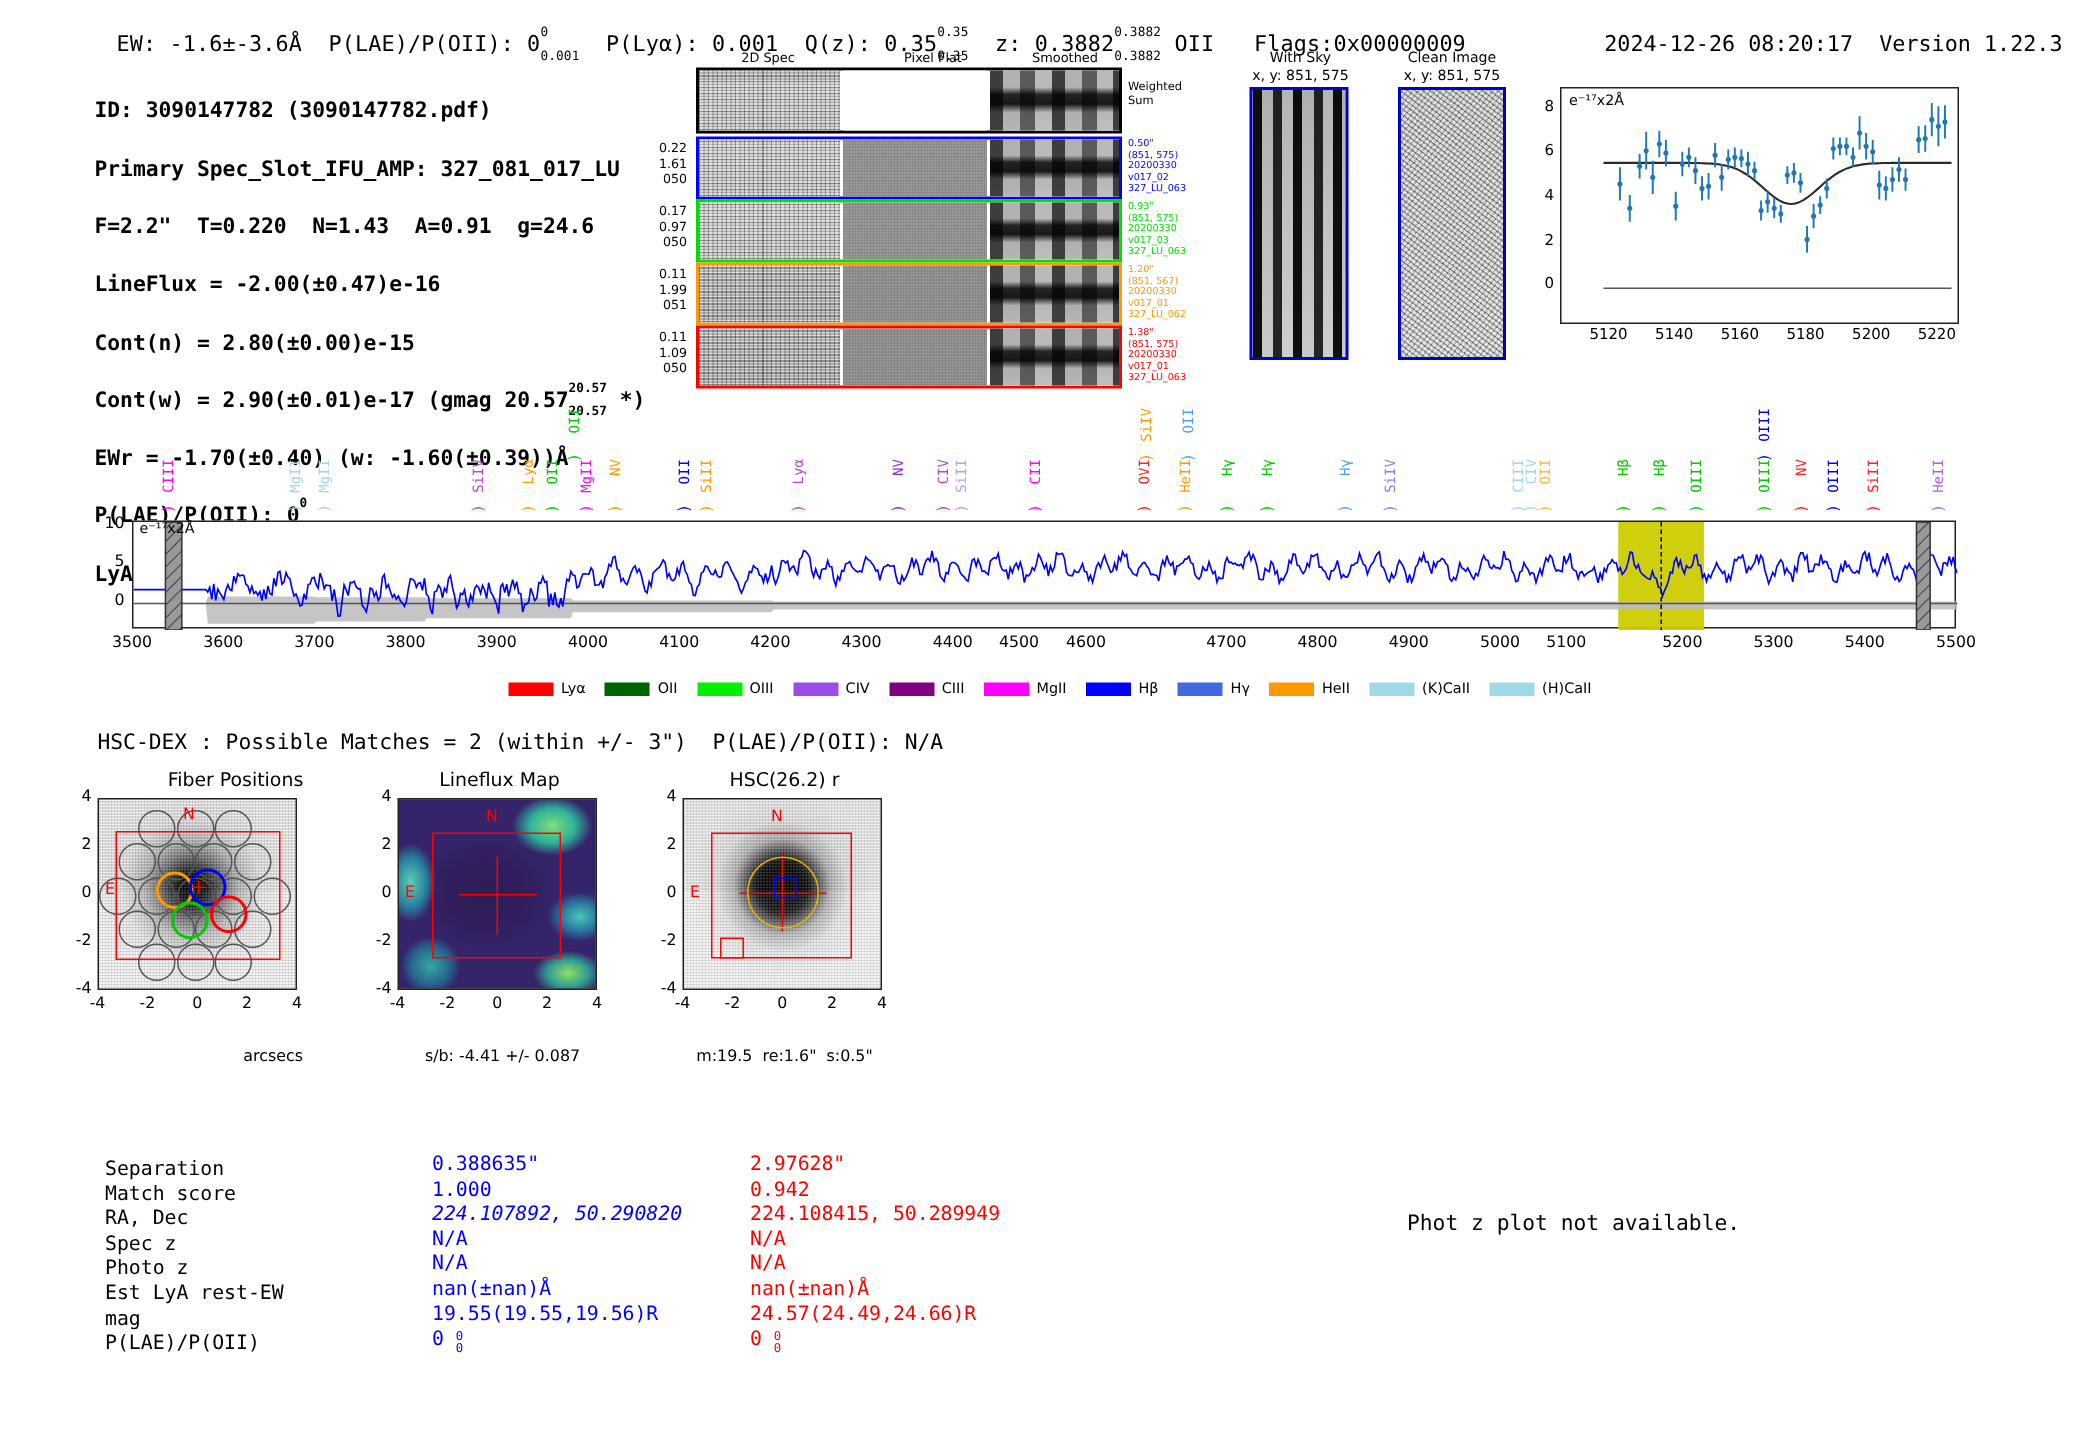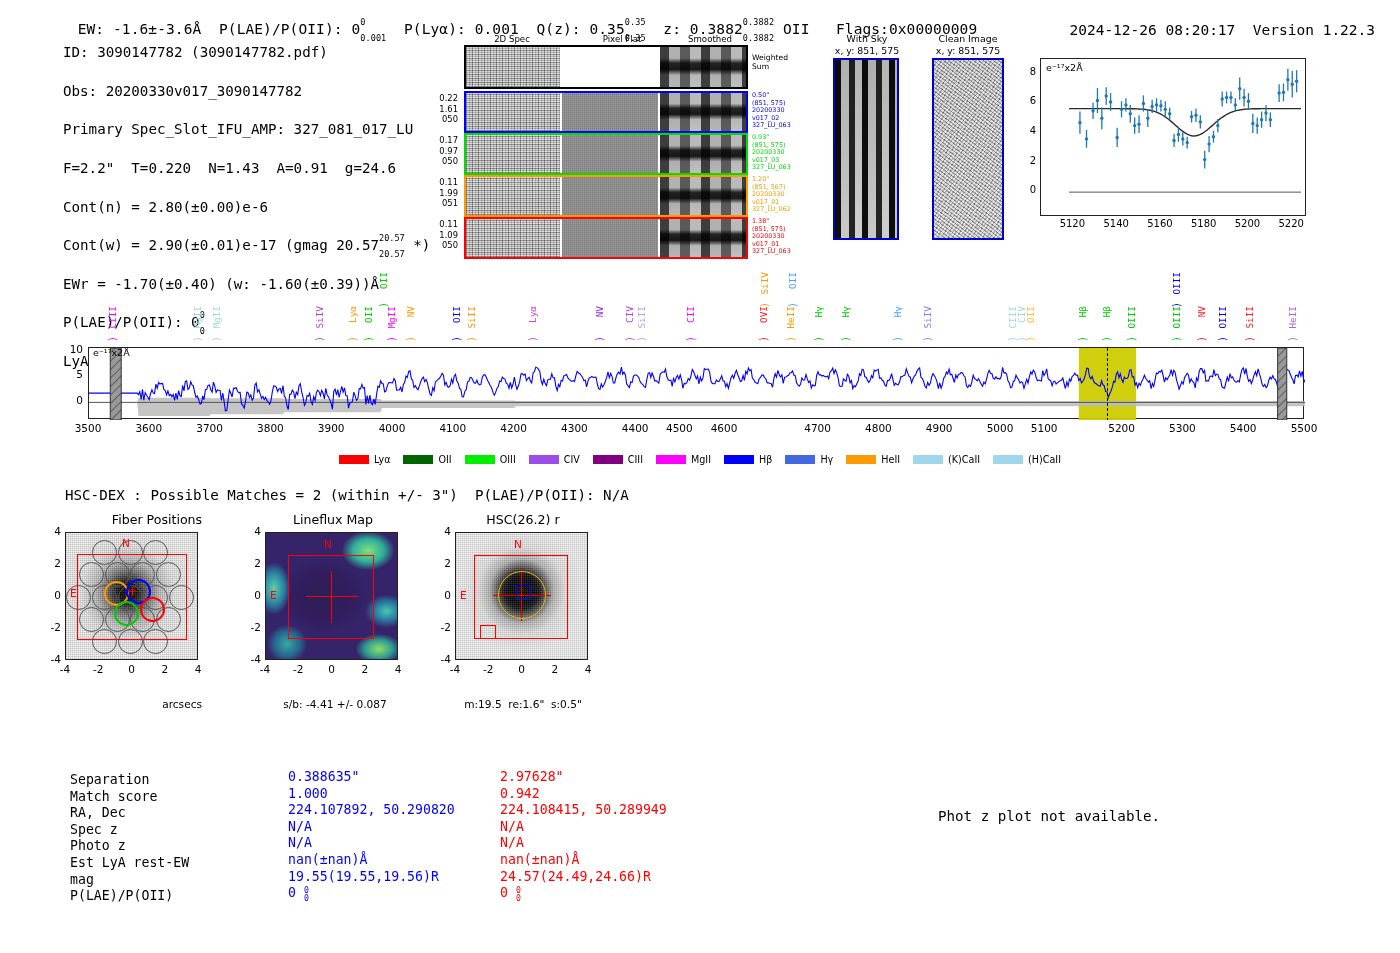--- a/index.html
+++ b/index.html
@@ -12,21 +12,21 @@
 
   
   #hdr-line{top:5px;left:60px;font-size:14.5px;white-space:pre;letter-spacing:.1px;}
   #hdr-right{top:6px;left:1052px;font-size:14.5px;white-space:pre;}
   sub.s{font-size:8.5px;vertical-align:-0.35em;line-height:0;}
   sup.s{font-size:8.5px;vertical-align:0.55em;line-height:0;}
   .fracbox{display:inline-block;vertical-align:middle;font-size:8.5px;line-height:1.02;
            text-align:left;position:relative;top:.5px;}
 
   
-  #info{top:24px;left:63px;font-size:14.2px;line-height:19.3px;white-space:pre;}
+  #info{top:46px;left:63px;font-size:14.2px;line-height:19.3px;white-space:pre;font-weight:bold;}
   #info .it{font-style:italic;}
   .panelimg{background-repeat:repeat;image-rendering:pixelated;}
   .noise-a{background-image:
      repeating-linear-gradient(0deg,rgba(0,0,0,.30) 0 1px,rgba(255,255,255,.26) 1px 2px,rgba(0,0,0,.14) 2px 3px,rgba(255,255,255,.10) 3px 4px),
      repeating-linear-gradient(90deg,rgba(0,0,0,.33) 0 1px,rgba(255,255,255,.30) 1px 3px,rgba(0,0,0,.12) 3px 4px,rgba(255,255,255,.18) 4px 6px),
      linear-gradient(180deg,#c9c9c9,#bdbdbd);}
   .noise-flat{background:#8e8e8e;
      background-image:repeating-linear-gradient(0deg,rgba(0,0,0,.05) 0 1px,rgba(255,255,255,.05) 1px 2px),
        repeating-linear-gradient(90deg,rgba(0,0,0,.06) 0 1px,rgba(255,255,255,.06) 1px 2px);}
   .smooth{background:
@@ -98,24 +98,24 @@
 
 <div class="abs mono" id="hdr-line" data-name="header-summary-line">
   <span data-name="header-ew">EW: -1.6±-3.6Å</span><span>  </span><span data-name="header-plae-label">P(LAE)/P(OII): 0</span><span class="fracbox" data-name="header-plae-fraction"><sup class="s">0</sup><br><sub class="s">0.001</sub></span><span>  </span><span data-name="header-plya">P(Lyα): 0.001</span><span>  </span><span data-name="header-qz-label">Q(z): 0.35</span><span class="fracbox" data-name="header-qz-fraction"><sup class="s">0.35</sup><br><sub class="s">0.35</sub></span><span>  </span><span data-name="header-z-label">z: 0.3882</span><span class="fracbox" data-name="header-z-fraction"><sup class="s">0.3882</sup><br><sub class="s">0.3882</sub></span><span> </span><span data-name="header-z-species">OII</span><span>   </span><span data-name="header-flags">Flags:0x00000009</span>
 </div>
 <div class="abs mono" id="hdr-right" data-name="header-timestamp-version">
   <span data-name="header-datetime">2024-12-26 08:20:17</span><span>  </span><span data-name="header-version">Version 1.22.3</span>
 </div>
 
 <div class="abs mono" id="info" data-name="source-info-block">
 <div data-name="info-id">ID: 3090147782 (3090147782.pdf)</div>
-<div data-name="info-obs">Obs: 20200330v017_3090147782</div>
 <div data-name="info-primary-spec">Primary Spec_Slot_IFU_AMP: 327_081_017_LU</div>
 <div data-name="info-params">F=2.2"  T=0.220  N=1.43  A=0.91  g=24.6</div>
-<div data-name="info-cont-n">Cont(n) = 2.80(±0.00)e-6</div>
+<div data-name="info-lineflux">LineFlux = -2.00(±0.47)e-16</div>
+<div data-name="info-cont-n">Cont(n) = 2.80(±0.00)e-15</div>
 <div data-name="info-cont-w"><span>Cont(w) = 2.90(±0.01)e-17 (gmag 20.57</span><span class="fracbox" data-name="info-gmag-fraction"><sup class="s">20.57</sup><br><sub class="s">20.57</sub></span><span> </span><span>*)</span></div>
 <div data-name="info-ewr">EWr = -1.70(±0.40) (w: -1.60(±0.39))Å</div>
 <div data-name="info-plae"><span>P(LAE)/P(OII): 0</span><span class="fracbox" data-name="info-plae-fraction"><sup class="s">0</sup><br><sub class="s">0</sub></span></div>
 <div data-name="info-redshifts">LyA z = 3.2570  OII z = 0.3883</div>
 </div>
 
 <div class="abs sans" style="top:34px;left:462px;width:100px;" data-name="strip-title-2dspec">2D Spec</div>
 <div class="abs sans" style="top:34px;left:572px;width:100px;" data-name="strip-title-pixelflat">Pixel Flat</div>
 <div class="abs sans" style="top:34px;left:660px;width:100px;" data-name="strip-title-smoothed">Smoothed</div>
 
@@ -570,21 +570,21 @@
   </div>
 
 <div class="abs mono" id="btbl" data-name="match-table">
     <div class="lab" style="top:0px;" data-name="match-table-label">Separation</div>
     <div class="c1" style="top:-3px;" data-name="match-table-blue-value">0.388635"</div>
     <div class="c2" style="top:-3px;" data-name="match-table-red-value">2.97628"</div>
     <div class="lab" style="top:16.6px;" data-name="match-table-label">Match score</div>
     <div class="c1" style="top:13.600000000000001px;" data-name="match-table-blue-value">1.000</div>
     <div class="c2" style="top:13.600000000000001px;" data-name="match-table-red-value">0.942</div>
     <div class="lab" style="top:33.2px;" data-name="match-table-label">RA, Dec</div>
-    <div class="c1" style="top:30.200000000000003px;" data-name="match-table-blue-value">224.107892, 50.290820</div>
+    <div class="c1" style="top:30.200000000000003px;font-style:italic;" data-name="match-table-blue-value">224.107892, 50.290820</div>
     <div class="c2" style="top:30.200000000000003px;" data-name="match-table-red-value">224.108415, 50.289949</div>
     <div class="lab" style="top:49.800000000000004px;" data-name="match-table-label">Spec z</div>
     <div class="c1" style="top:46.800000000000004px;" data-name="match-table-blue-value">N/A</div>
     <div class="c2" style="top:46.800000000000004px;" data-name="match-table-red-value">N/A</div>
     <div class="lab" style="top:66.4px;" data-name="match-table-label">Photo z</div>
     <div class="c1" style="top:63.400000000000006px;" data-name="match-table-blue-value">N/A</div>
     <div class="c2" style="top:63.400000000000006px;" data-name="match-table-red-value">N/A</div>
     <div class="lab" style="top:83px;" data-name="match-table-label">Est LyA rest-EW</div>
     <div class="c1" style="top:80px;" data-name="match-table-blue-value">nan(±nan)Å</div>
     <div class="c2" style="top:80px;" data-name="match-table-red-value">nan(±nan)Å</div>

